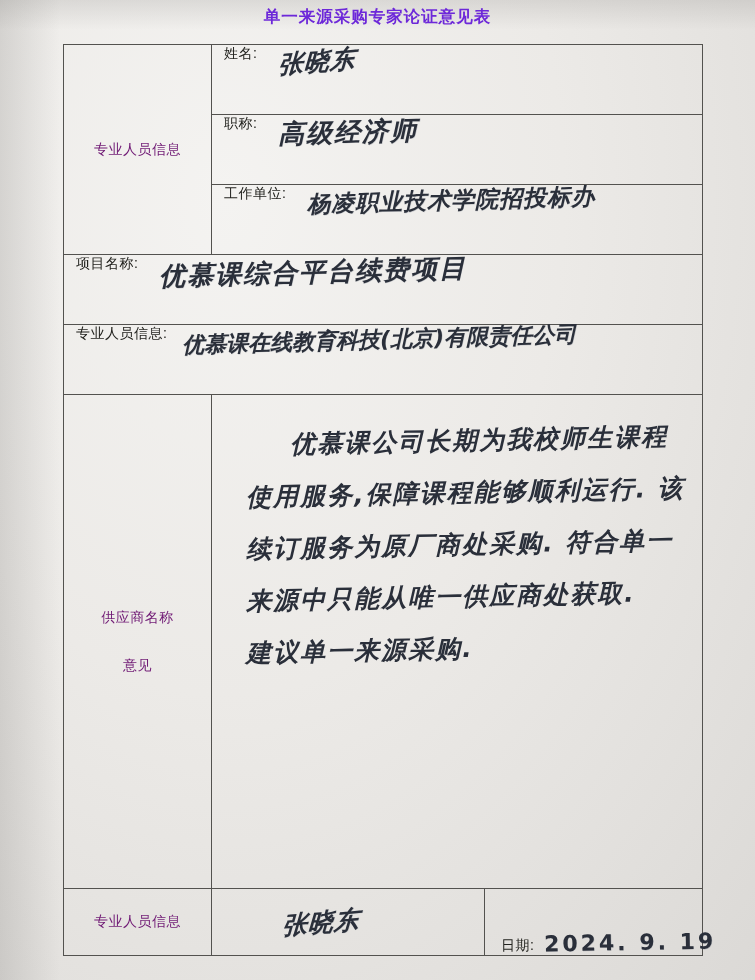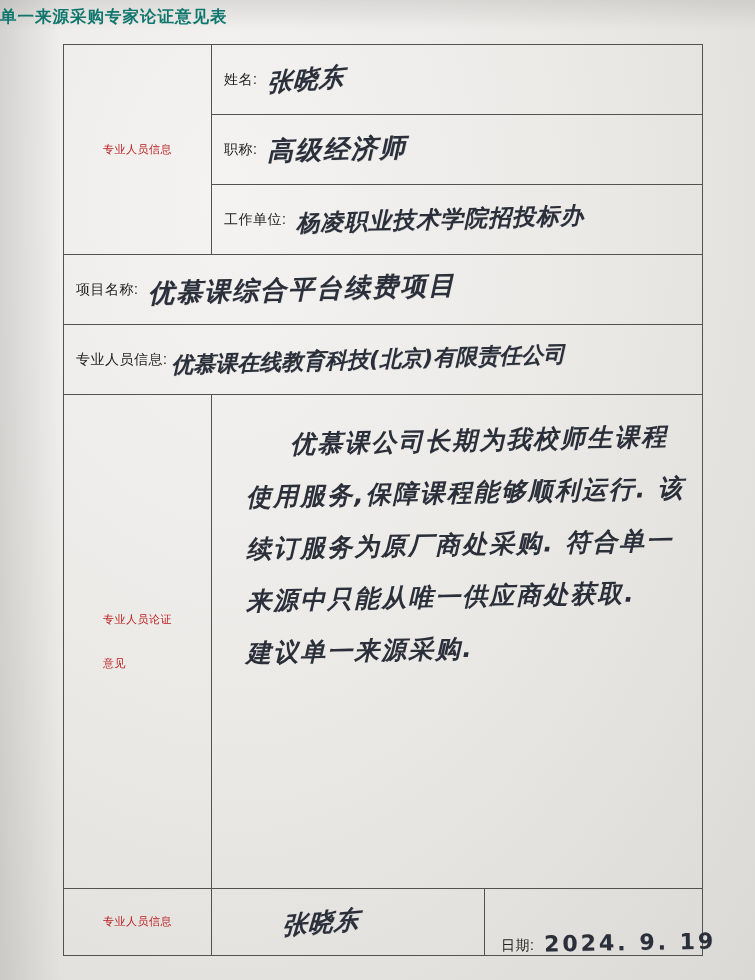--- a/index.html
+++ b/index.html
@@ -31,23 +31,24 @@
     position: absolute;
     left: 0; right: 0; top: 0; height: 30px;
     background: linear-gradient(to bottom, rgba(120,118,115,0.18), rgba(120,118,115,0));
     pointer-events: none;
   }
   .doc-title {
     position: absolute;
     top: 6px;
     left: 0;
     width: 100%;
+    text-align: center;
     font-size: 16.5px;
     font-weight: bold;
-    color: #0f766e;
+    color: #6d28d9;
     letter-spacing: 1px;
     font-family: "Liberation Sans", sans-serif;
   }
 
   .table {
     position: absolute;
     left: 63px;
     top: 44px;
     width: 640px;
     height: 912px;
@@ -64,39 +65,40 @@
   .row:last-child { border-bottom: none; }
 
   .label-cell {
     width: 148px;
     flex: 0 0 148px;
     border-right: 1.5px solid #53524f;
     box-sizing: border-box;
     display: flex;
     align-items: center;
     justify-content: center;
-    text-align: left;
-    font-size: 11px;
-    color: #b91c1c;
+    text-align: center;
+    font-size: 14px;
+    color: #701a75;
     line-height: 1.55;
     letter-spacing: 0.5px;
   }
   .sub-col {
     flex: 1;
     display: flex;
     flex-direction: column;
   }
   .sub-row {
     flex: 1;
     display: flex;
-    align-items: center;
+    align-items: flex-start;
     border-bottom: 1.5px solid #53524f;
     box-sizing: border-box;
     padding-left: 12px;
     position: relative;
+    gap: 11px;
   }
   .sub-row:last-child { border-bottom: none; }
 
   .field-label {
     font-size: 14px;
     color: #23231f;
     letter-spacing: 0.5px;
     flex: 0 0 auto;
   }
 
@@ -208,21 +210,21 @@
       <div class="sub-row">
         <span class="field-label">专业人员信息:</span>
         <span class="hand" style="font-size:22px;letter-spacing:0px;margin-left:4px;">优慕课在线教育科技(北京)有限责任公司</span>
       </div>
     </div>
   </div>
 
   <div class="row opinion-row">
     <div class="label-cell">
       <div>
-        <div>专业人员论证</div>
+        <div>供应商名称</div>
         <div style="margin-top:26px;">意见</div>
       </div>
     </div>
     <div class="opinion-text">
       <div class="opinion-line indent">优慕课公司长期为我校师生课程</div>
       <div class="opinion-line">使用服务,保障课程能够顺利运行. 该</div>
       <div class="opinion-line">续订服务为原厂商处采购. 符合单一</div>
       <div class="opinion-line">来源中只能从唯一供应商处获取.</div>
       <div class="opinion-line">建议单一来源采购.</div>
     </div>

